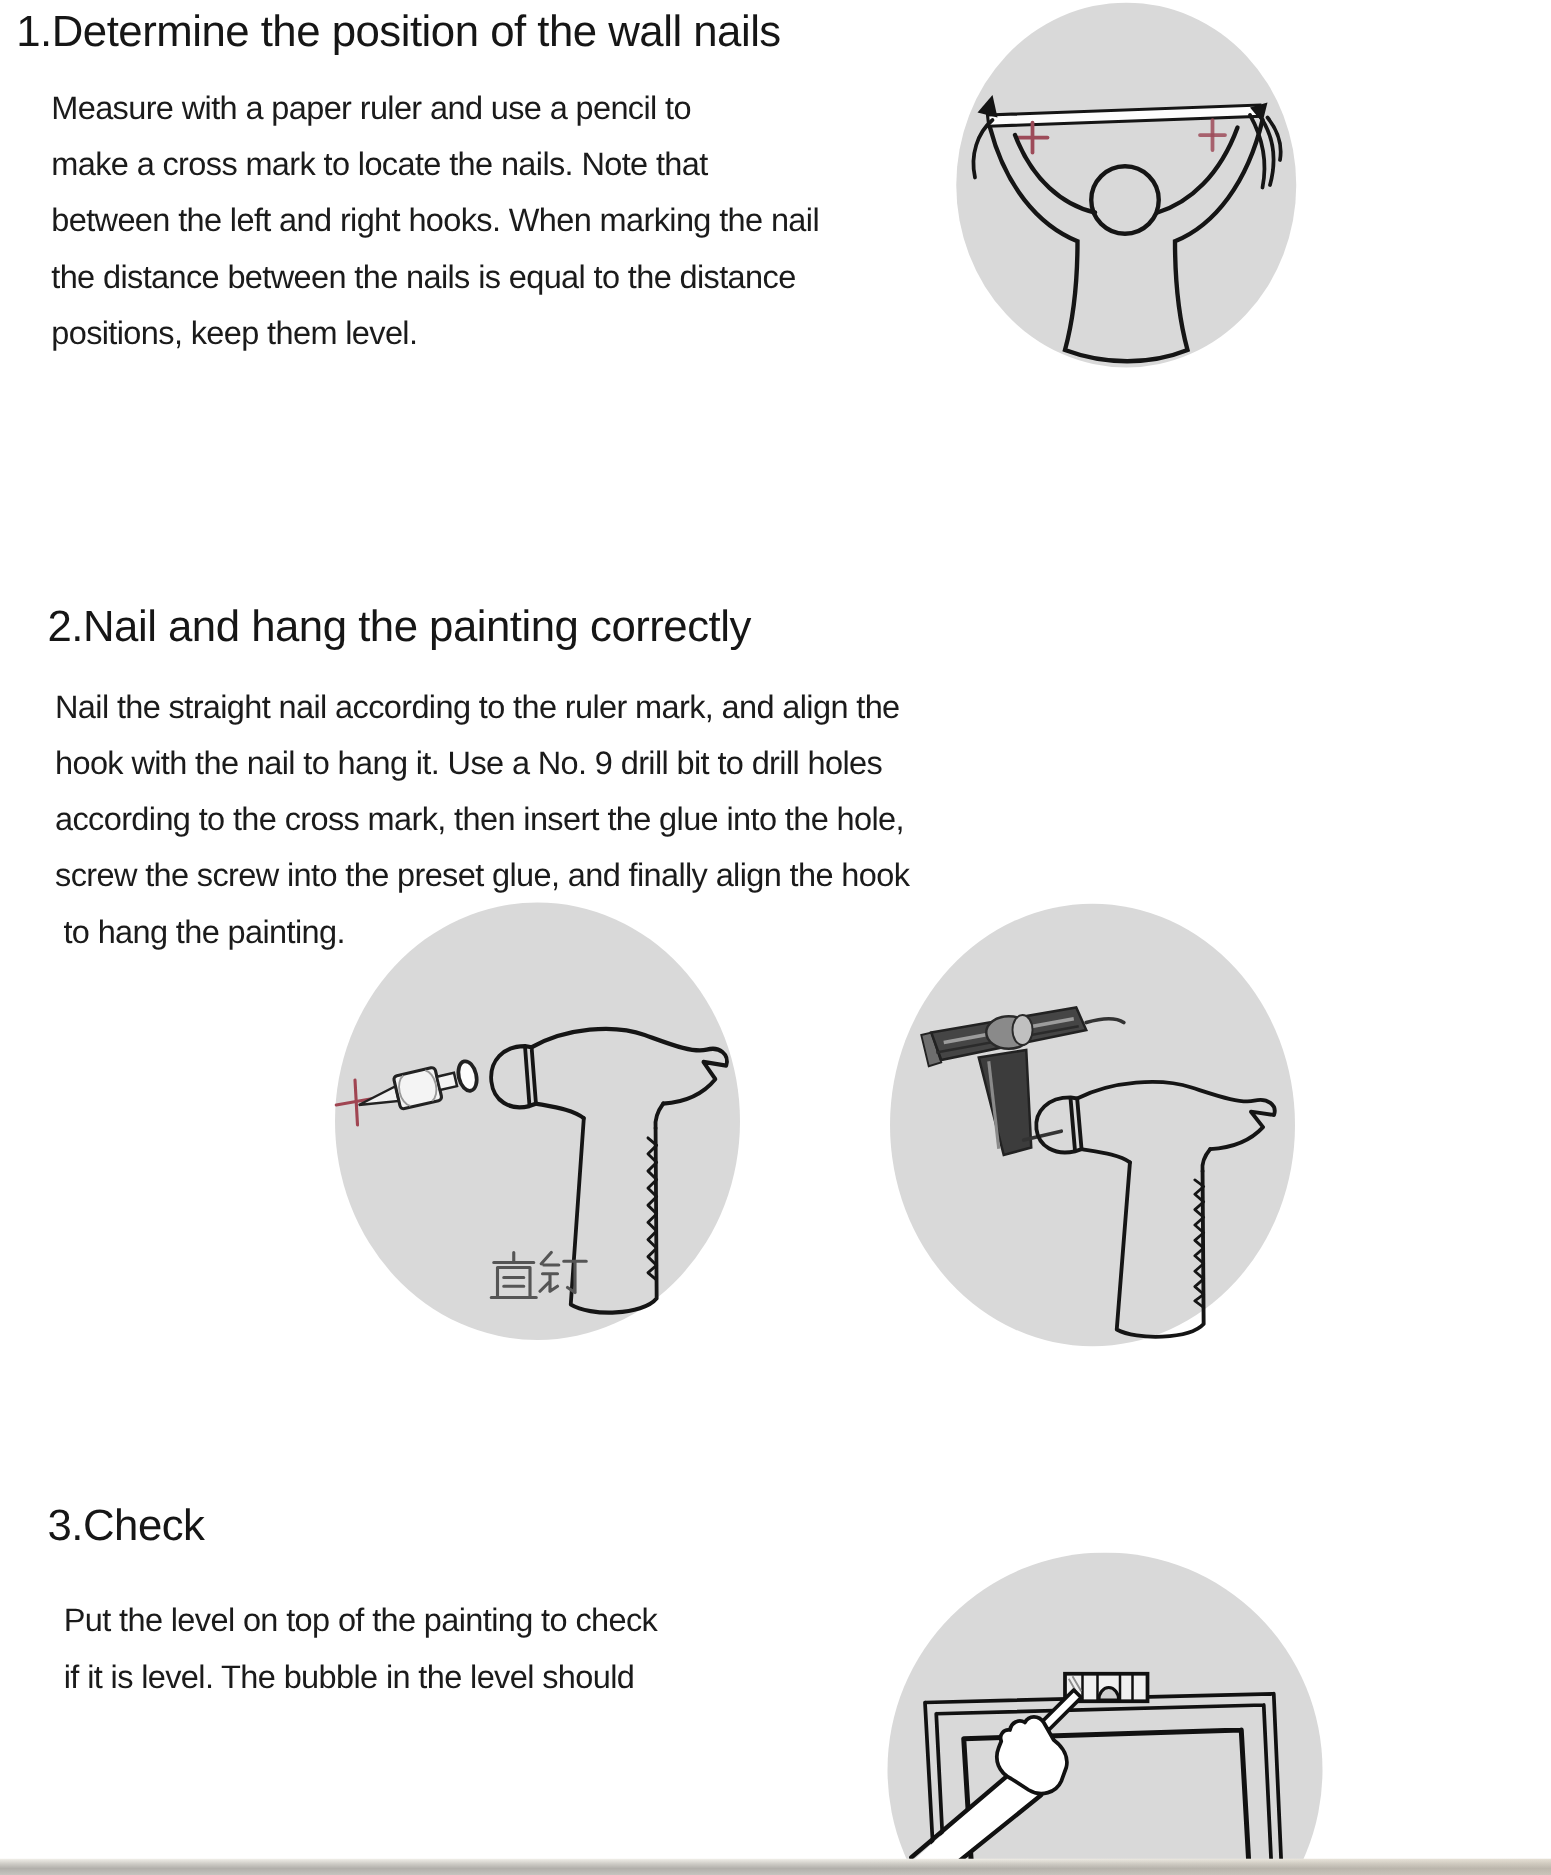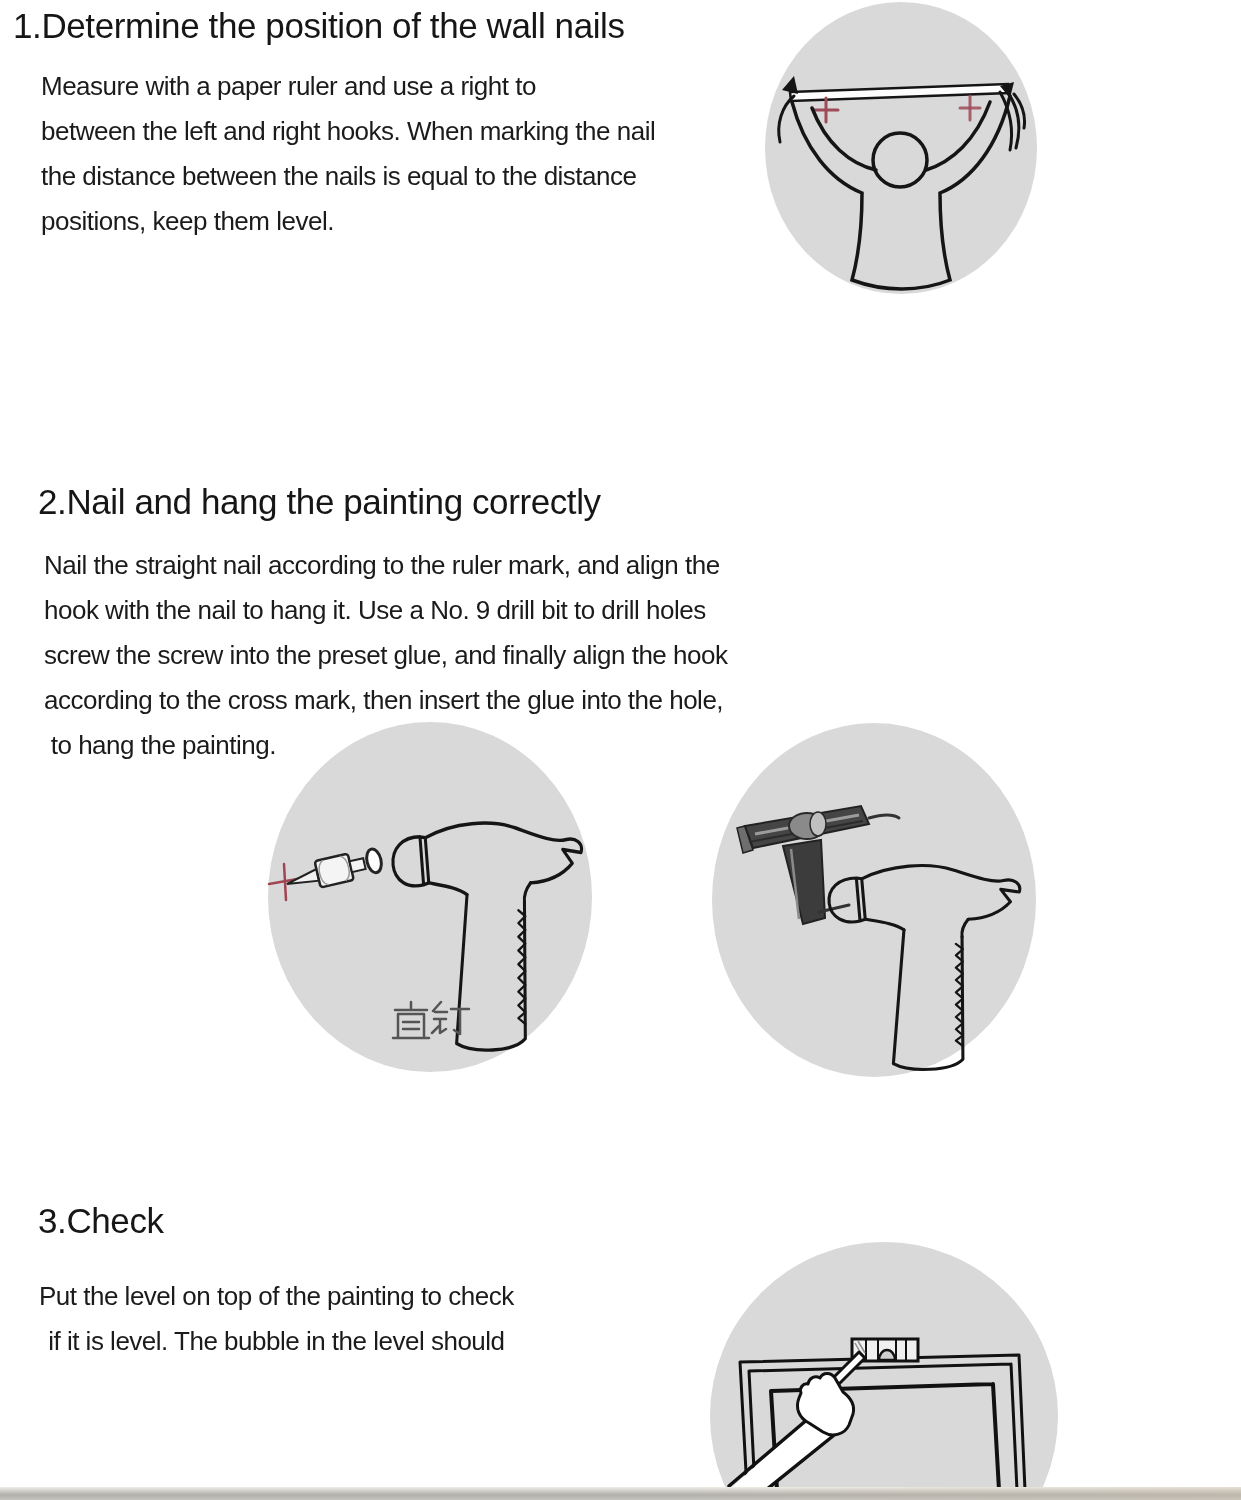--- a/index.html
+++ b/index.html
@@ -28,21 +28,22 @@
   }
 </style>
 </head>
 <body>
 
 <div id="page">
 
   <div class="abs heading" style="left:13px;top:6px;">1.Determine the position of the wall nails</div>
 
   <div class="abs bodytext" style="left:41px;top:64px;">
-    <div class="line">Measure with a paper ruler and use a right to</div>
+    <div class="line">Measure with a paper ruler and use a pencil to</div>
+    <div class="line">make a cross mark to locate the nails. Note that</div>
     <div class="line">between the left and right hooks. When marking the nail</div>
     <div class="line">the distance between the nails is equal to the distance</div>
     <div class="line">positions, keep them level.</div>
   </div>
 
   <svg class="abs" style="left:764px;top:2px;" width="274" height="293" viewBox="0 0 274 293">
     <ellipse cx="137" cy="146" rx="136" ry="146" fill="#d9d9d9"></ellipse>
     <g>
       <polygon points="26,90 244,82 245,91 27,99" fill="#fdfdfd" stroke="#151515" stroke-width="2.5"></polygon>
     </g>
@@ -68,22 +69,22 @@
       <path d="M48,106 C62,142 86,162 112,168"></path>
       <path d="M226,100 C212,138 188,160 162,168"></path>
     </g>
   </svg>
 
   <div class="abs heading" style="left:38px;top:482px;">2.Nail and hang the painting correctly</div>
 
   <div class="abs bodytext" style="left:44px;top:543px;">
     <div class="line">Nail the straight nail according to the ruler mark, and align the</div>
     <div class="line">hook with the nail to hang it. Use a No. 9 drill bit to drill holes</div>
+    <div class="line">according to the cross mark, then insert the glue into the hole,</div>
     <div class="line">screw the screw into the preset glue, and finally align the hook</div>
-    <div class="line">according to the cross mark, then insert the glue into the hole,</div>
     <div class="line"> to hang the painting.</div>
   </div>
 
   <svg class="abs" style="left:267px;top:721px;" width="326" height="352" viewBox="0 0 326 352">
     <defs>
       <g id="hammer-shape" stroke="#151515" stroke-width="3.5" fill="none" stroke-linecap="round" stroke-linejoin="round">
         <path d="M38,9 C18,9 5,21 7,38 C9,54 24,62 42,58 L48,56 L44,10 Z"></path>
         <path d="M38,10 L42,57"></path>
         <path d="M44,10 C76,-6 120,-9 148,0 C170,7 192,15 205,12 C217,9 226,16 223,25 L202,22 L213,36 C201,49 183,55 165,56"></path>
         <path d="M48,56 C66,59 82,61 92,68"></path>
@@ -125,21 +126,21 @@
       <path d="M80,127 L88,197" stroke="#8a8a8a" stroke-width="2.5" fill="none"></path>
       <ellipse cx="96" cy="104" rx="18" ry="13" fill="#8a8a8a" stroke="#2a2a2a" stroke-width="2"></ellipse>
       <ellipse cx="107" cy="102" rx="8" ry="12" fill="#c0c0c0" stroke="#2a2a2a" stroke-width="1.5"></ellipse>
       <path d="M108,190 L138,183" stroke="#333" stroke-width="3" fill="none" stroke-linecap="round"></path>
     </g>
     <use href="#hammer-shape" transform="translate(112,148) scale(0.88,0.88)"></use>
   </svg>
 
   <div class="abs heading" style="left:38px;top:1201px;">3.Check</div>
 
-  <div class="abs bodytext" style="left:39px;top:1274px;text-align:center;">
+  <div class="abs bodytext" style="left:51px;top:1274px;">
     <div class="line">Put the level on top of the painting to check</div>
     <div class="line">if it is level. The bubble in the level should</div>
   </div>
 
   <svg class="abs" style="left:707px;top:1242px;" width="354" height="248" viewBox="0 0 354 248">
     <circle cx="177" cy="174" r="174" fill="#d9d9d9"></circle>
     <g stroke="#111" fill="none" stroke-linecap="round">
       <path d="M33,120 L312,113 M312,113 L318,248 M33,120 L40,248" stroke-width="3"></path>
       <path d="M42,129 L304,122 M304,122 L310,248 M42,129 L48,248" stroke-width="3"></path>
       <path d="M64,149 L286,142 M286,142 L292,248 M64,149 L70,248" stroke-width="4"></path>

